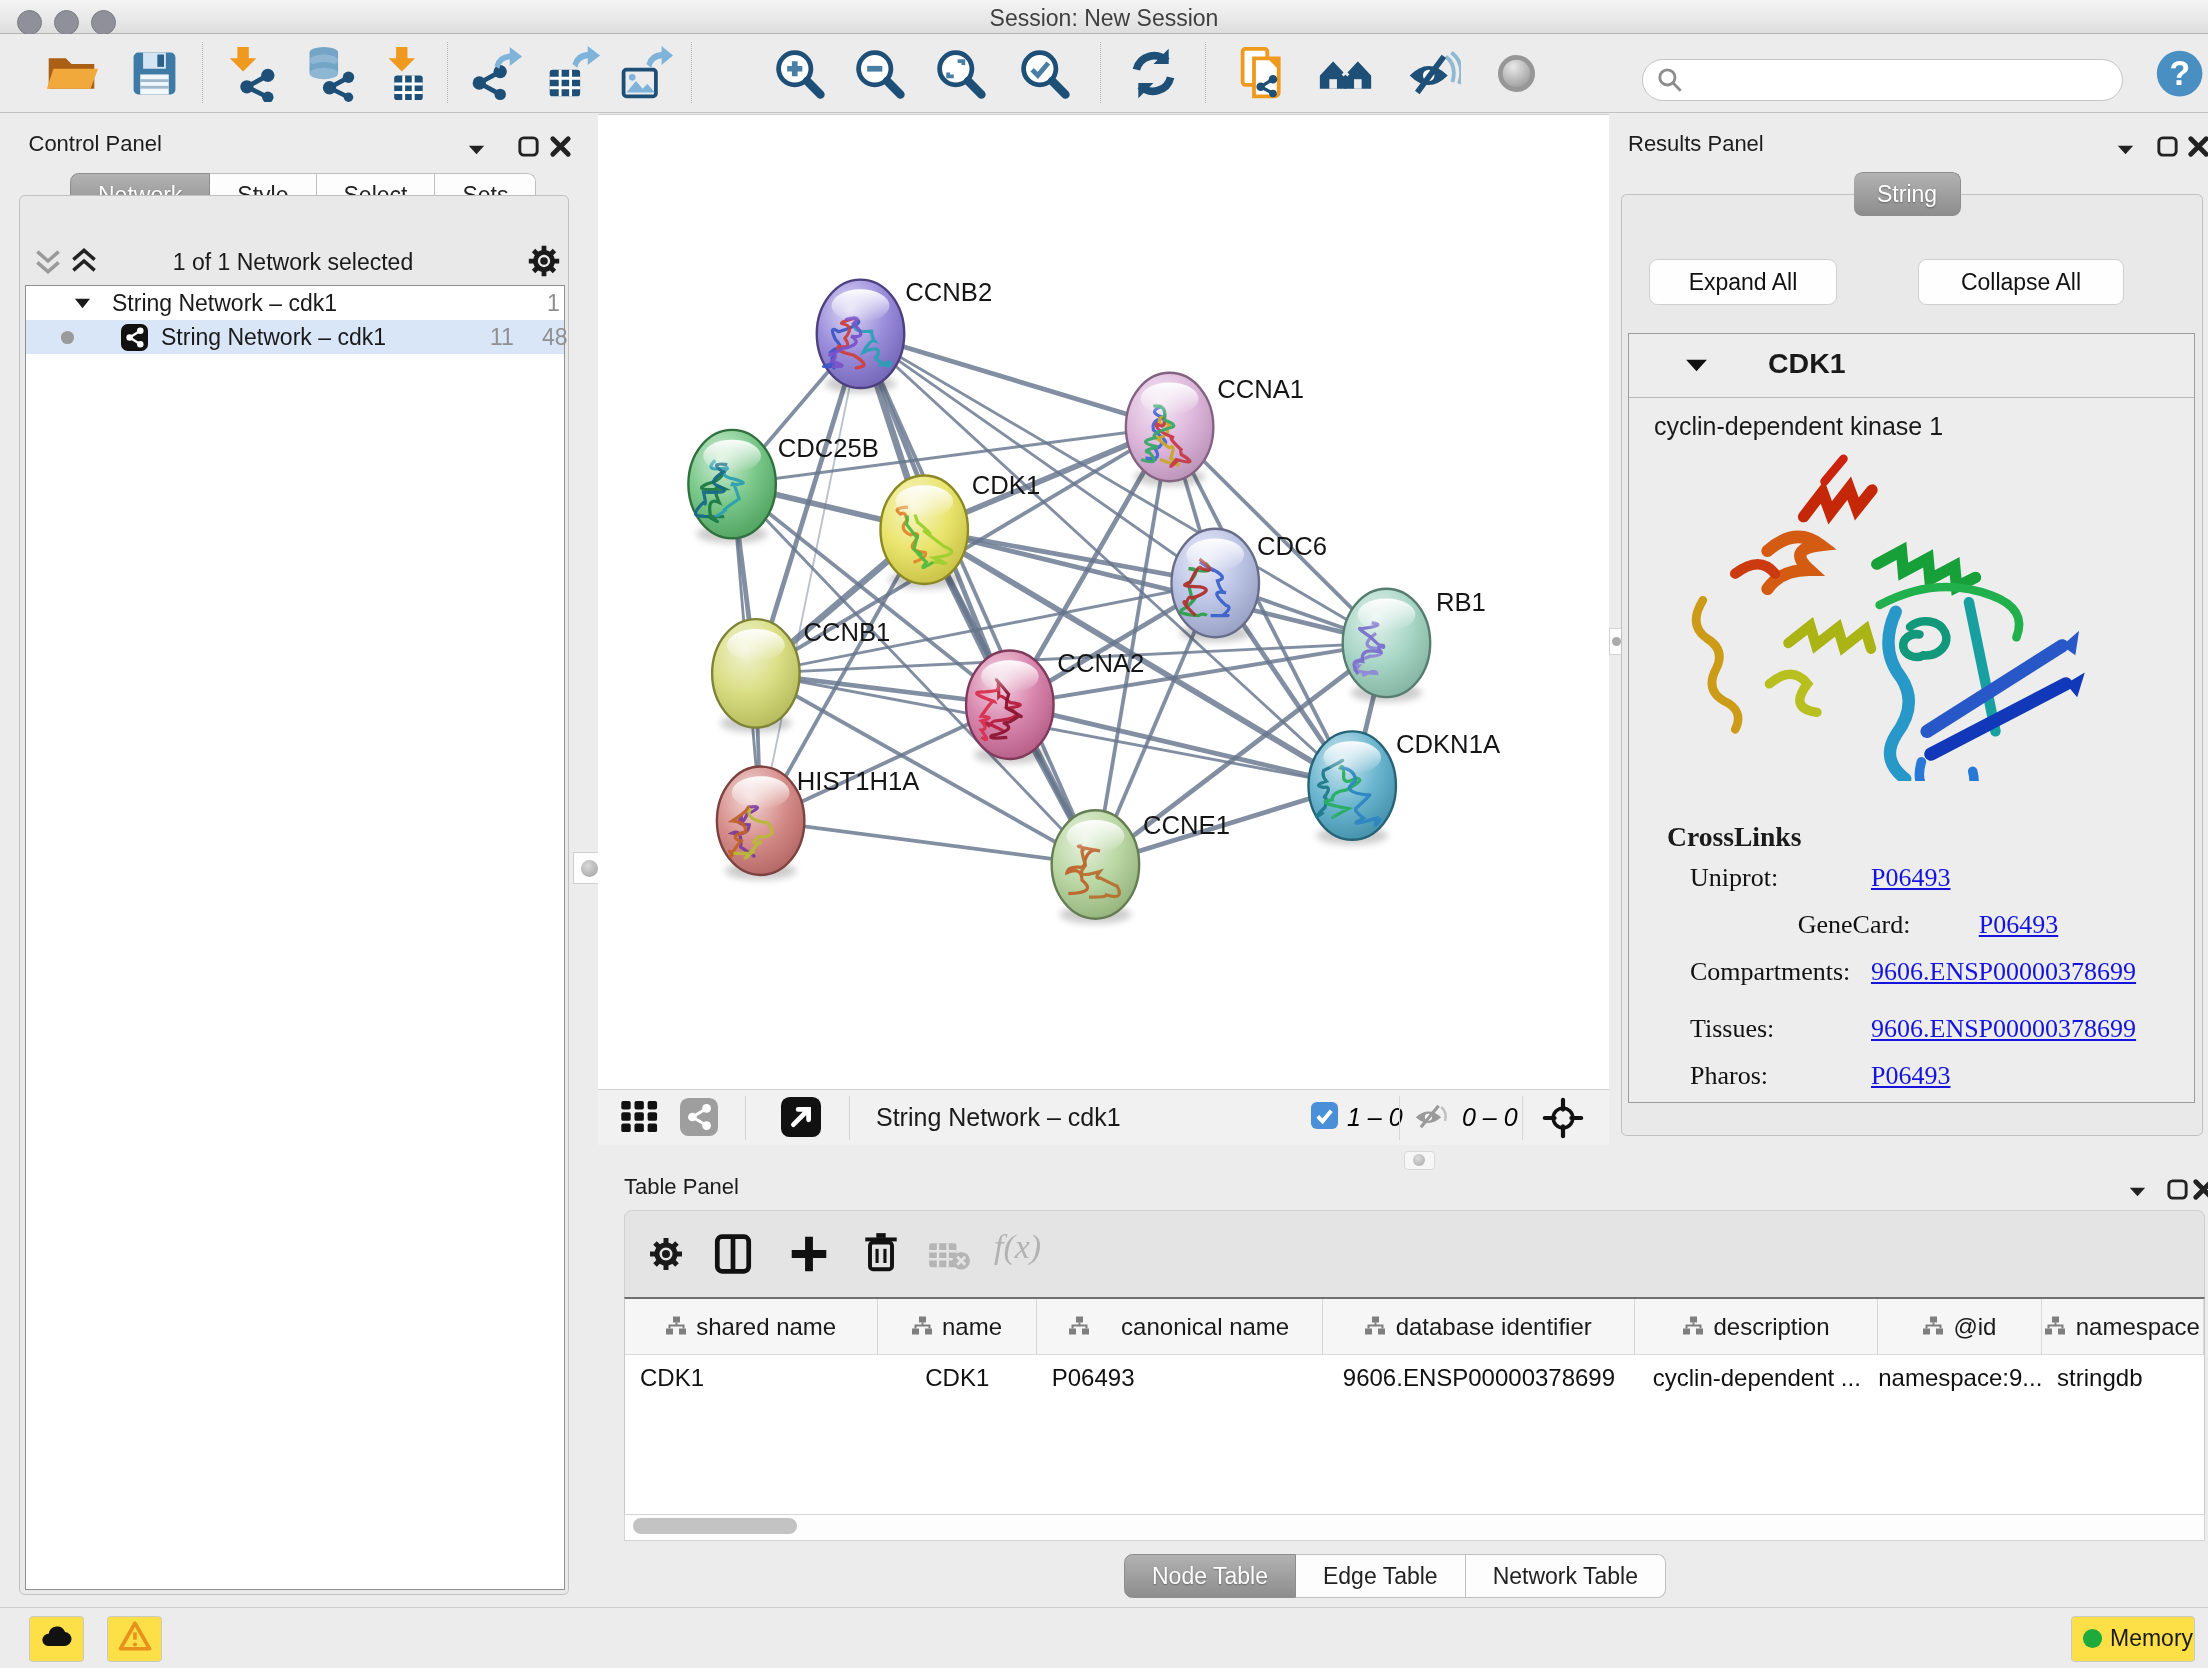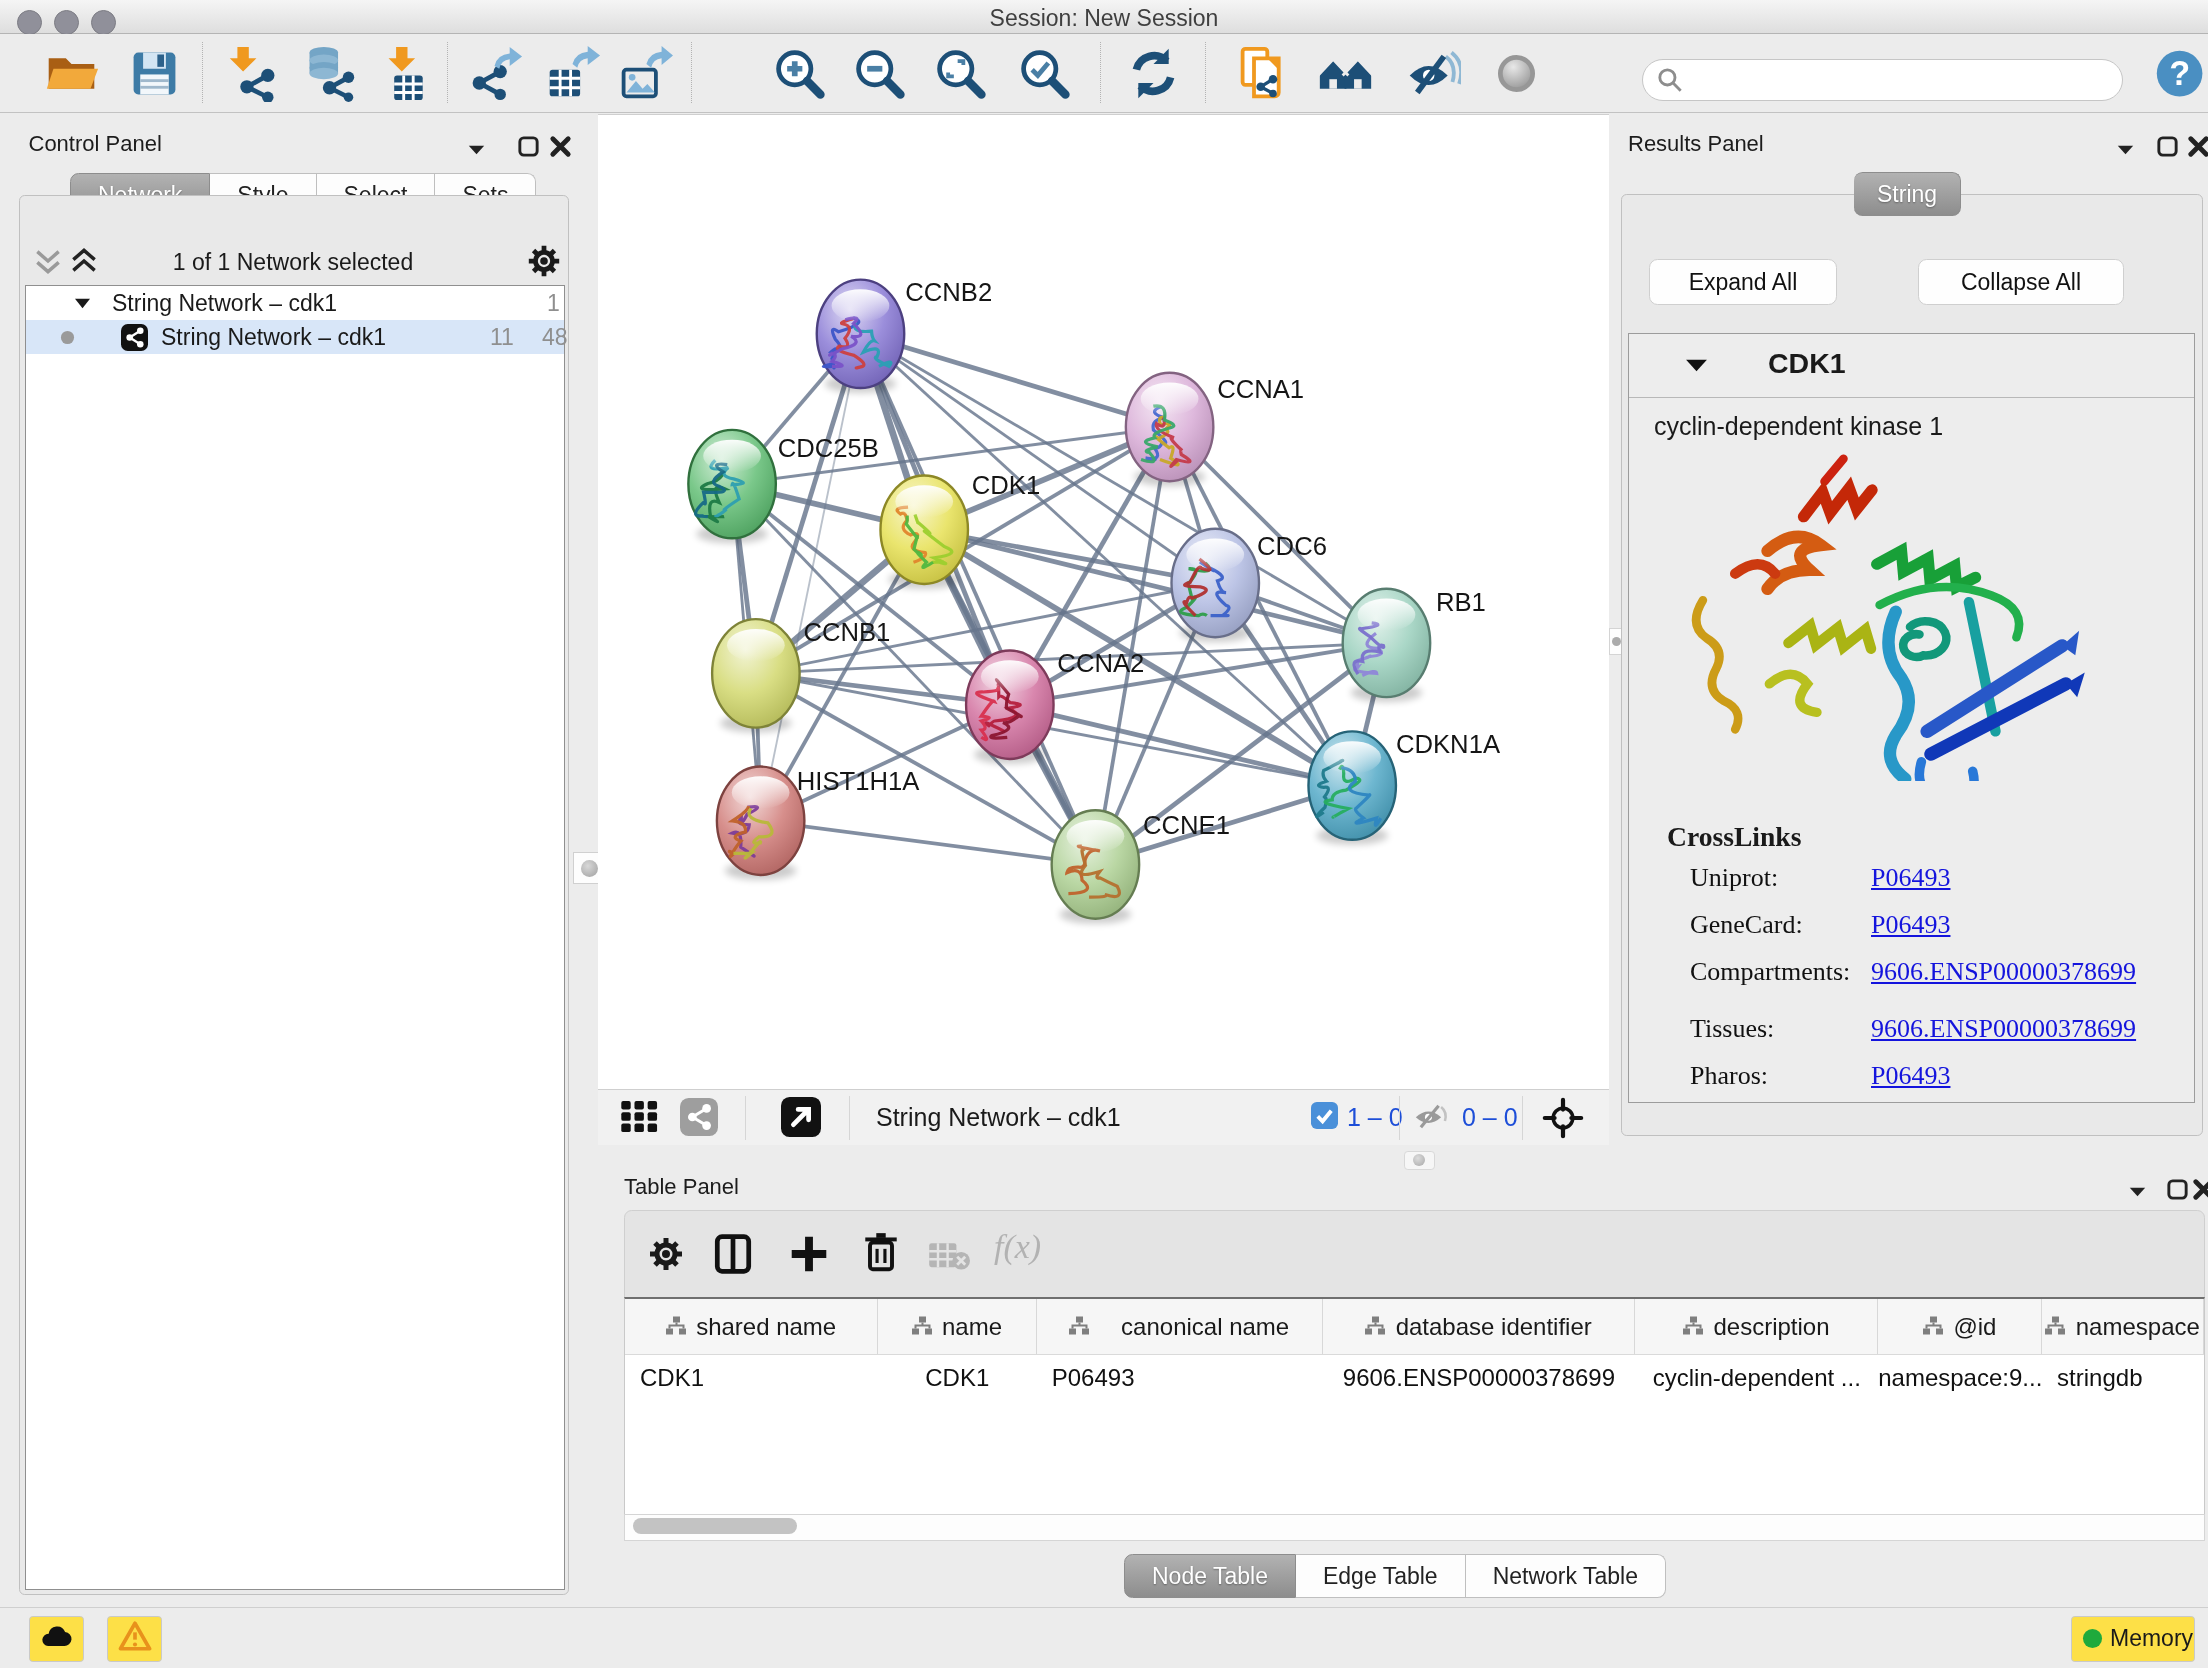--- a/index.html
+++ b/index.html
@@ -37,21 +37,21 @@
   .treebox{position:absolute;background:#fff;border:1.9px solid #8f8f8f;}
   .trow{position:absolute;left:0;width:100%;height:34px;font-size:23px;}
   .trow .cnt{position:absolute;color:#8f8f8f;}
   .trow2sel{background:#d8e6f8;}
   
   .canvas{position:absolute;left:598px;top:114px;width:1011px;height:975px;background:#fff;
       border-top:1px solid #cfcfcf;}
   .netfooter{position:absolute;left:598px;top:1089px;width:1011px;height:55px;
       background:#f1f1f1;border-top:1px solid #cfcfcf;font-size:25px;}
   .fsep{position:absolute;top:5.7px;height:44px;border-left:1.9px solid #d6d6d6;}
-  .graytxt{color:#1d4ed8;}
+  .graytxt{color:#000000;font-style:italic;}
   
   .rs-serif{font-family:"Liberation Serif",serif;}
   .xlink{color:#1414dd;text-decoration:underline;font-family:"Liberation Serif",serif;
       font-size:26px;cursor:pointer;}
   .btn{position:absolute;background:#fefefe;border:1.9px solid #cfcfcf;border-radius:8.6px;
       font-size:23px;text-align:center;cursor:pointer;color:#111;}
   
   .tptoolbar{position:absolute;left:624px;top:1210px;width:1579px;height:86px;
       background:#e4e4e4;border:1px solid #cfcfcf;border-radius:7.6px 7.6px 0 0;}
   .tgrid{position:absolute;left:624px;top:1297px;width:1579px;height:240px;background:#fff;
@@ -648,21 +648,21 @@
       <path d="M400 208l18-16-4 26z" fill="#2858c8"></path>
       <path d="M404 248l20-12-8 26z" fill="#1038b8"></path>
     </svg>
 
     <div class="abs rs-serif" style="left:38px;top:487px;font-size:27.6px;font-weight:bold">CrossLinks</div>
     <div id="crosslinks" class="abs" style="left:61px;top:529px;width:476px">
         <div style="display: flex; margin-bottom: 17px;">
           <span class="rs-serif" style="width: 181px; font-size: 26px; color: rgb(17, 17, 17);">Uniprot:</span>
           <span class="xlink">P06493</span>
         </div>
-        <div style="display: flex; margin-bottom: 17px;">
+        <div style="display: flex; margin-bottom: 17px; justify-content: center;">
           <span class="rs-serif" style="width: 181px; font-size: 26px; color: rgb(17, 17, 17);">GeneCard:</span>
           <span class="xlink">P06493</span>
         </div>
         <div style="display: flex; margin-bottom: 17px;">
           <span class="rs-serif" style="width: 181px; font-size: 26px; color: rgb(17, 17, 17);">Compartments:</span>
           <span class="xlink">9606.ENSP00000378699</span>
         </div>
         <div style="display: flex; margin-bottom: 17px; margin-top: 27px;">
           <span class="rs-serif" style="width: 181px; font-size: 26px; color: rgb(17, 17, 17);">Tissues:</span>
           <span class="xlink">9606.ENSP00000378699</span>

